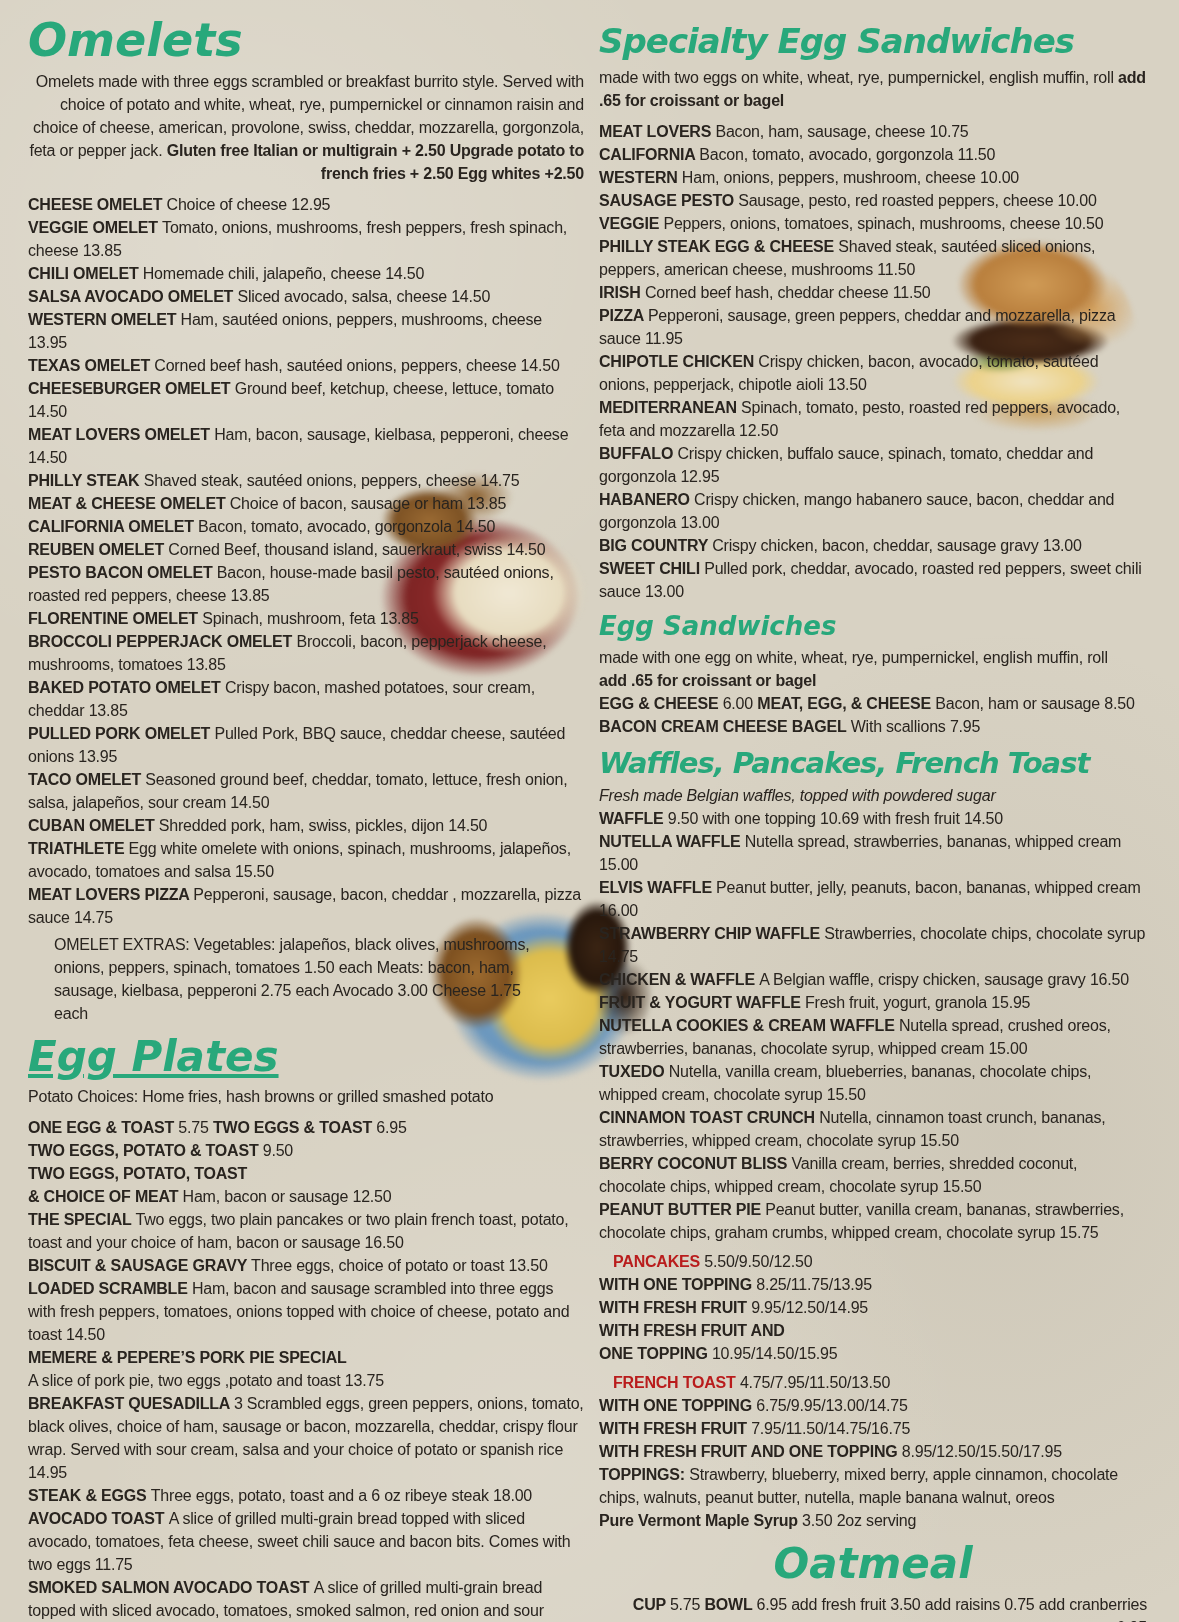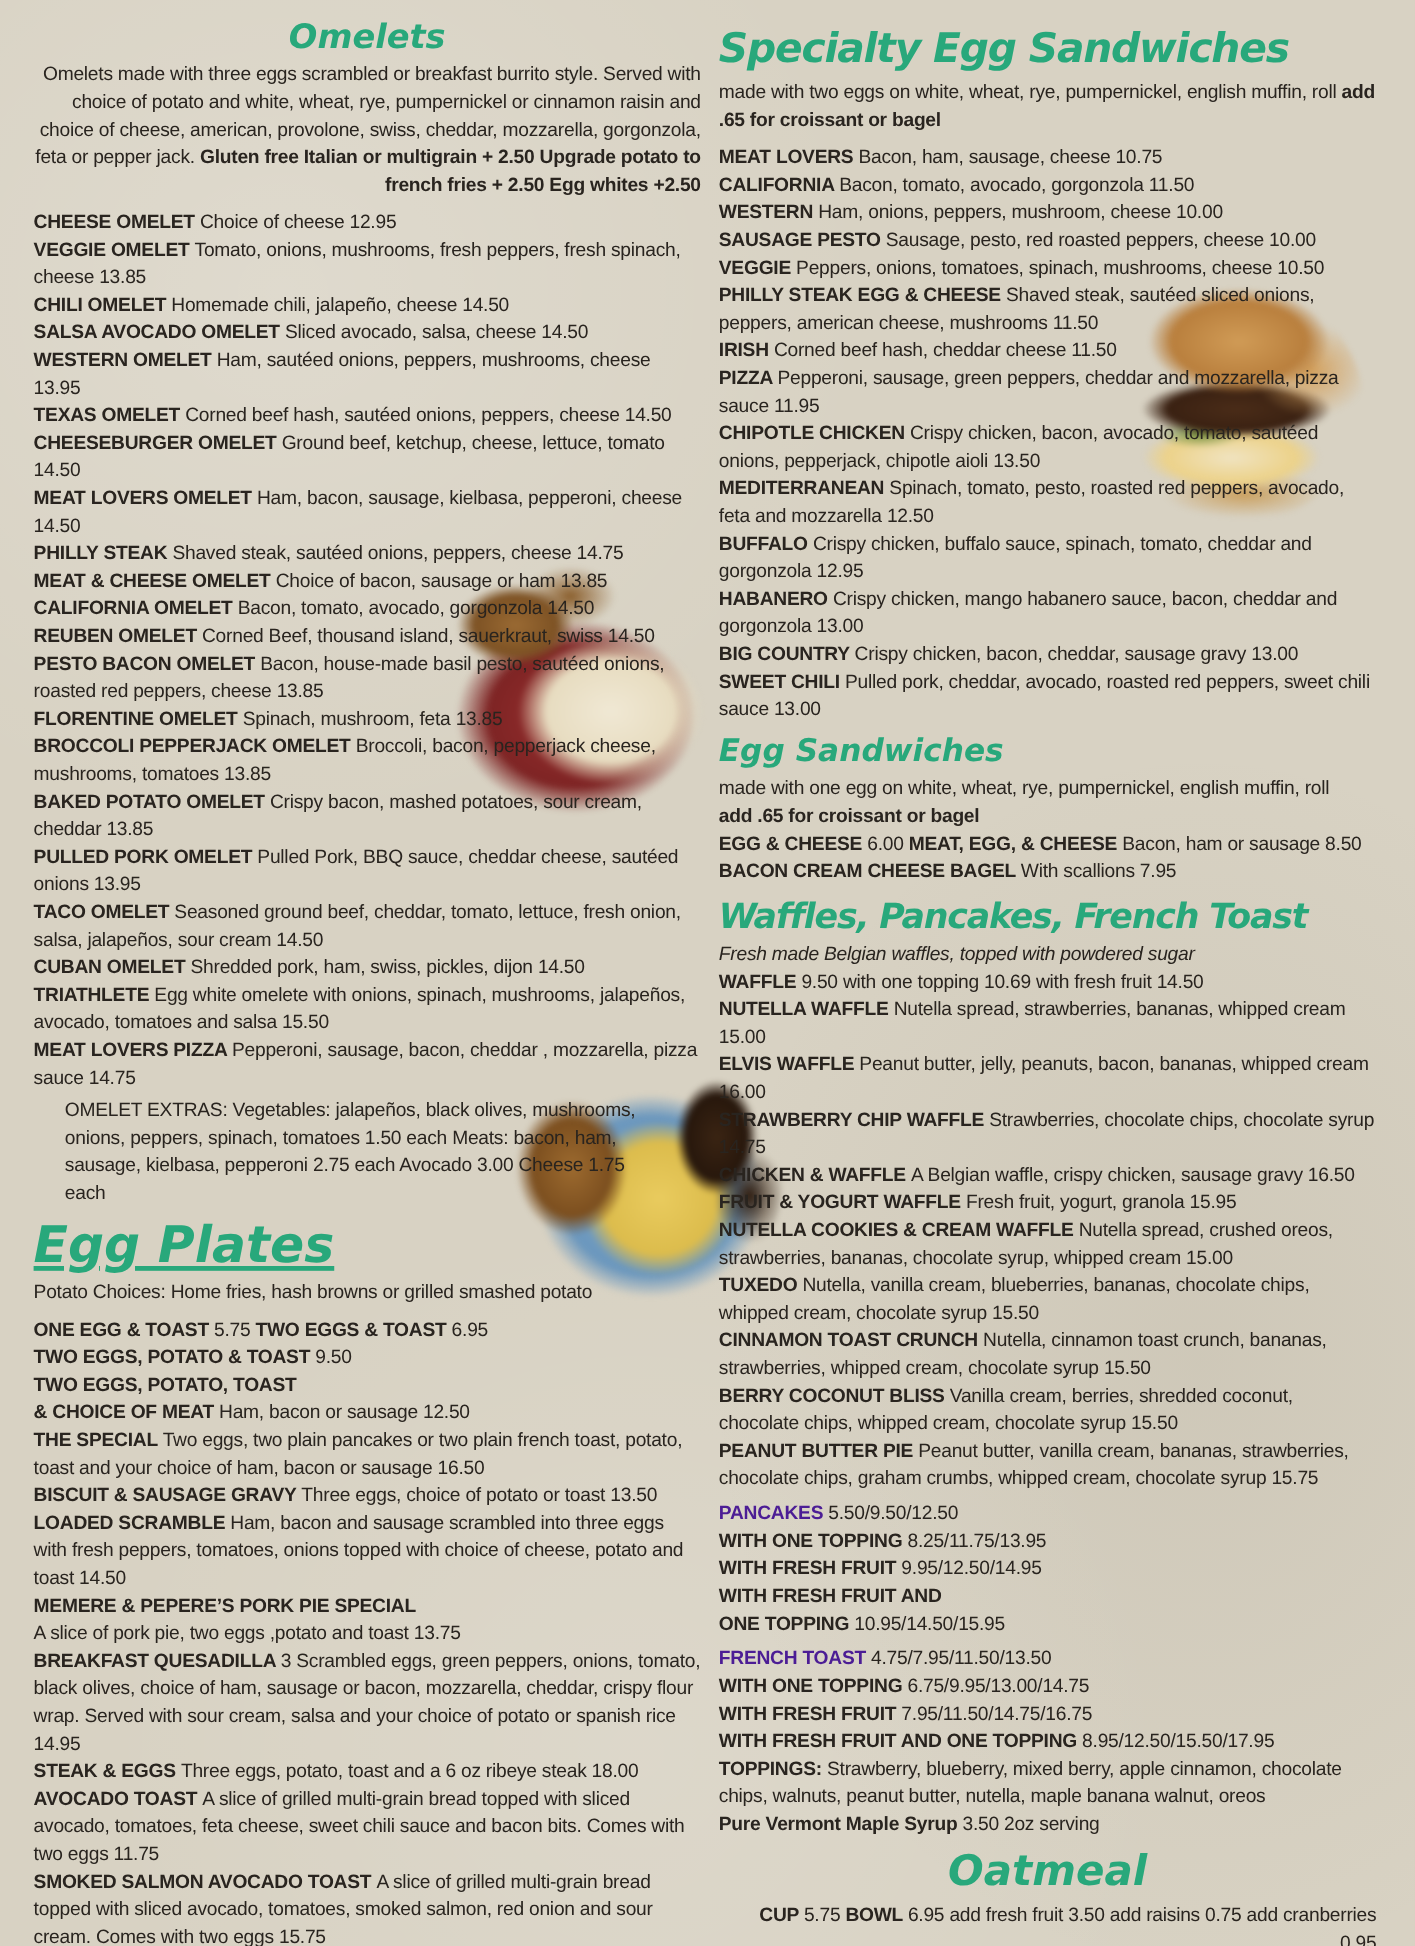--- a/index.html
+++ b/index.html
@@ -18,34 +18,34 @@
   #col-left{left:28px;width:556px;padding-top:14px;}
   #col-right{left:599px;width:548px;padding-top:22px;}
   section{margin:0 0 10px 0;}
   .sec-title{
     margin:2px 0 6px 0;
     color:#28a87b;
     font-weight:bold;font-style:italic;
     font-family:"DejaVu Sans", sans-serif;
     letter-spacing:0px;line-height:1.05;
   }
-  section[data-name="section-omelets"] .sec-title{text-align:center;font-size:28px;}
+  section[data-name="section-omelets"] .sec-title{text-align:left;font-size:46px;}
   section[data-name="section-egg-plates"] .sec-title{font-size:42px;text-decoration:underline;}
   section[data-name="section-specialty-egg-sandwiches"] .sec-title{font-size:34px;letter-spacing:-1px;}
   section[data-name="section-egg-sandwiches"] .sec-title{font-size:26px;}
   section[data-name="section-waffles-pancakes-french-toast"] .sec-title{font-size:29px;letter-spacing:-1px;}
-  section[data-name="section-oatmeal"] .sec-title{text-align:center;font-size:35px;}
+  section[data-name="section-oatmeal"] .sec-title{text-align:center;font-size:42px;}
   .blk{margin:0;padding:0;font-size:16px;line-height:23px;letter-spacing:-0.2px;}
   .blk.intro{margin-bottom:8px;}
   .blk.center{text-align:right;}
   .blk.extras{padding:4px 26px 0 26px;}
   .blk.gap-top{margin-top:6px;}
   .seg-b{font-weight:bold;}
   .seg-i{font-style:italic;font-weight:500;}
-  .seg-g{font-weight:bold;color:#4c1d95;}
+  .seg-g{font-weight:bold;color:#b91c1c;margin-left:14px;}
   
   .photo{position:absolute;z-index:1;filter:blur(2px);border-radius:50%;}
   #photo-omelet{
     left:360px;top:462px;width:240px;height:218px;
     background:
       radial-gradient(ellipse 26% 20% at 29% 27%, #9a6a33 0%, #7d5224 55%, rgba(125,82,36,0) 78%),
       radial-gradient(ellipse 22% 16% at 48% 16%, #8a5e2c 0%, rgba(138,94,44,0) 72%),
       radial-gradient(ellipse 46% 40% at 62% 60%, #f0e8d4 0%, #e7dcc0 48%, rgba(231,220,192,0) 70%),
       radial-gradient(ellipse 52% 46% at 50% 62%, #9b3030 0%, #7e2424 58%, rgba(126,36,36,0) 80%);
   }

